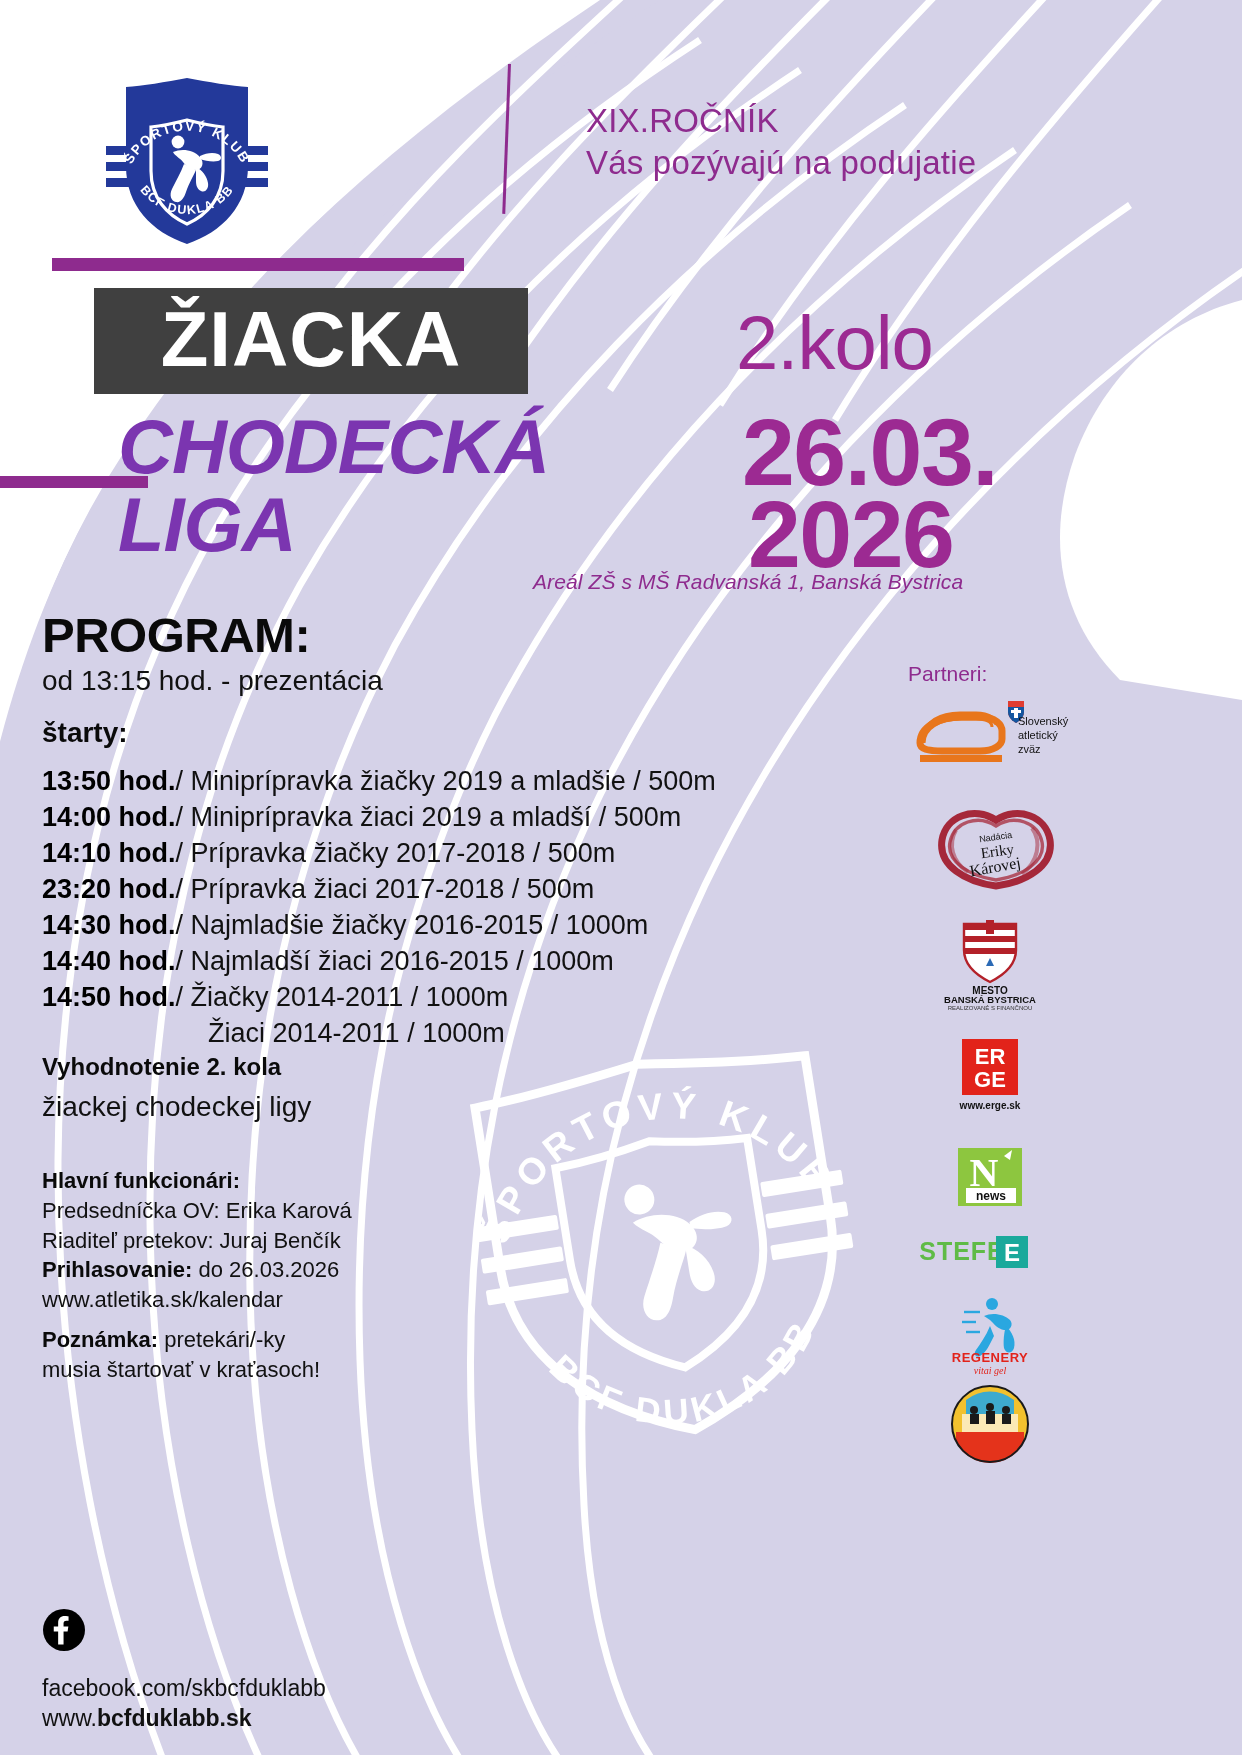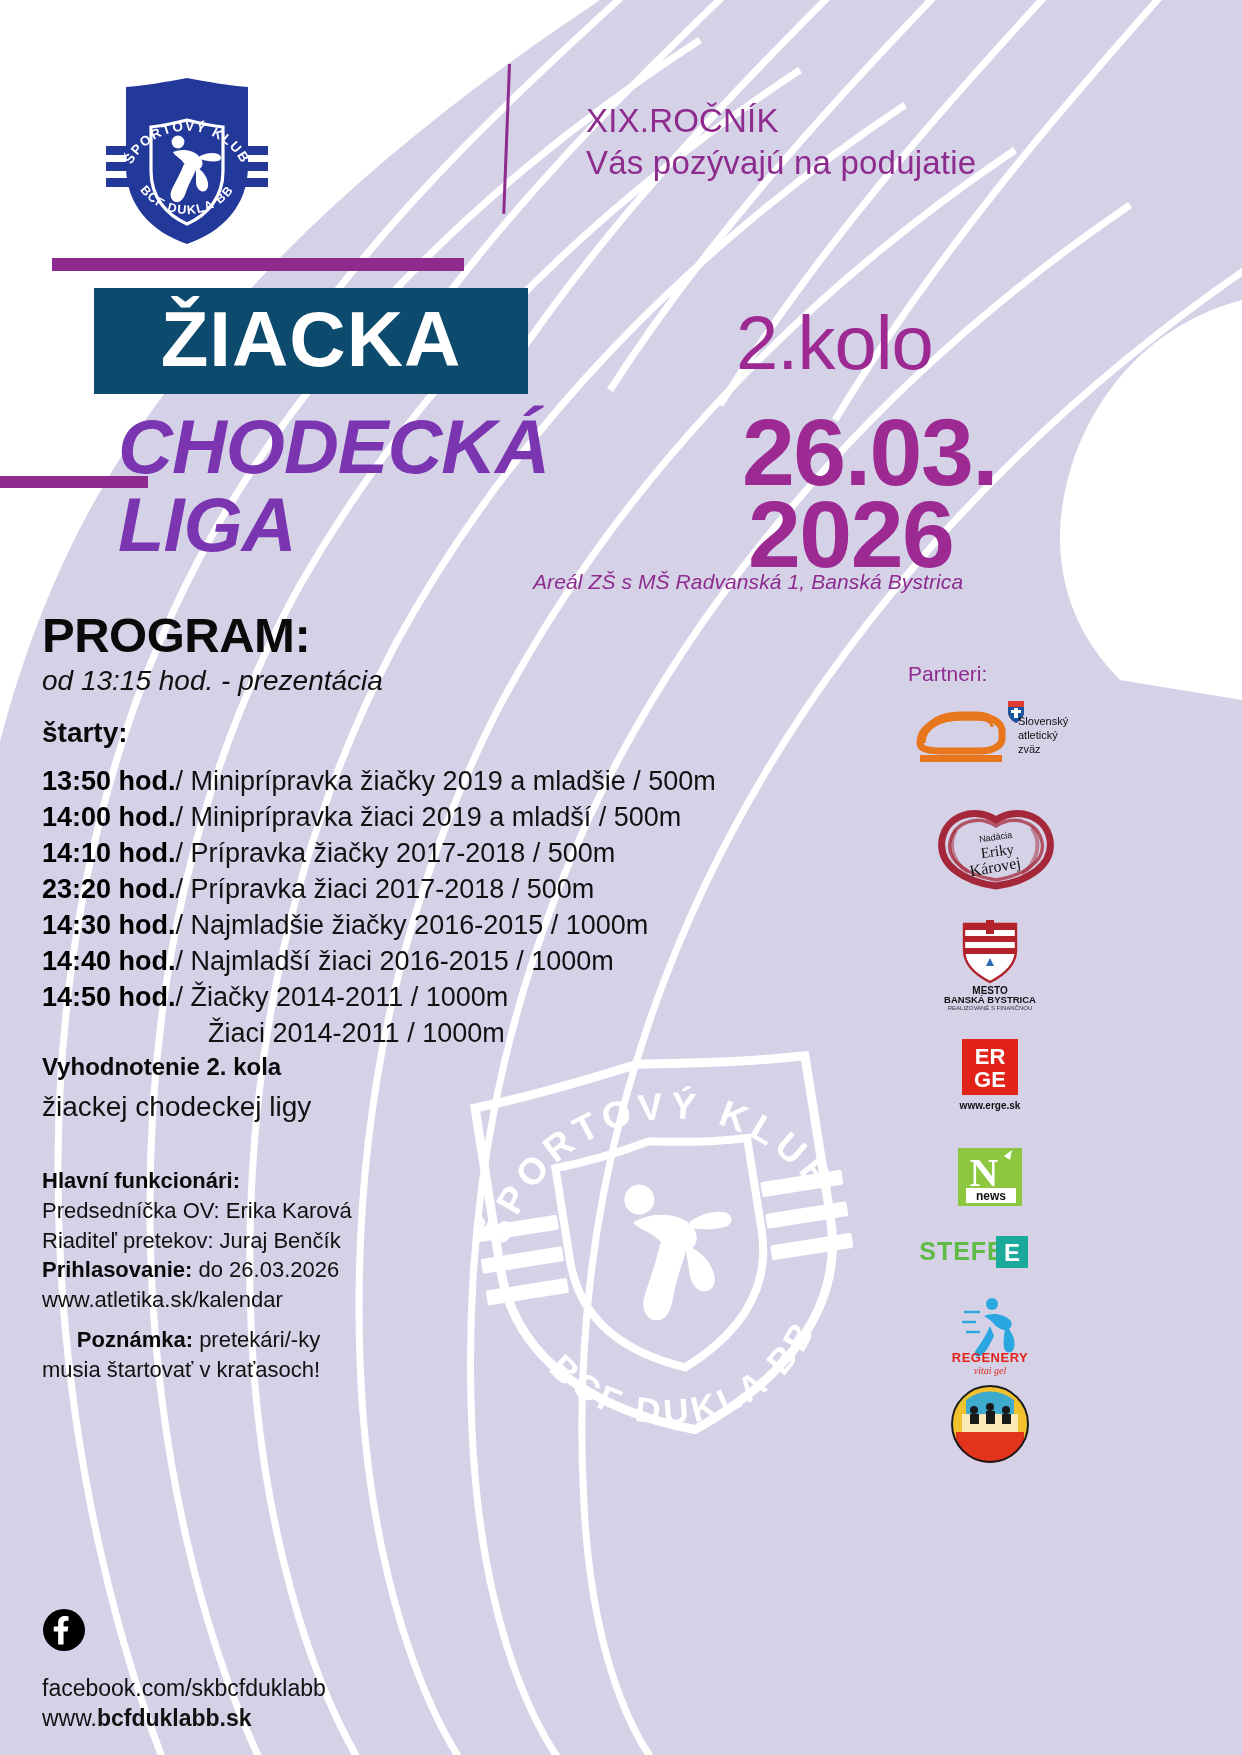--- a/index.html
+++ b/index.html
@@ -38,21 +38,21 @@
     position: absolute; left: 52px; top: 258px;
     width: 412px; height: 13px; background: #8e2b8e;
   }
   .rule-left {
     position: absolute; left: 0px; top: 476px;
     width: 148px; height: 12px; background: #8e2b8e;
   }
   .title-ziacka {
     position: absolute; left: 94px; top: 288px;
     width: 434px; height: 106px;
-    background: #0c4a6e;
+    background: #404040;
     display: flex; align-items: center; justify-content: center;
   }
   .title-ziacka span {
     color: #ffffff; font-weight: 800; font-size: 78px;
     letter-spacing: 1px; line-height: 1; transform: translateY(-2px);
   }
   .title-chodecka {
     position: absolute; left: 118px; top: 408px;
     color: #7b35b0; font-weight: 800; font-style: italic;
     font-size: 76px; letter-spacing: -1px; line-height: 1.02;
@@ -87,21 +87,21 @@
   }
 
   
   .program-title {
     position: absolute; left: 42px; top: 607px;
     color: #0a0a0a; font-size: 49px; font-weight: 800;
     letter-spacing: -.5px;
   }
   .program-pres {
     position: absolute; left: 42px; top: 665px;
-    color: #111; font-size: 28px; font-style: italic; font-weight: 400;
+    color: #111; font-size: 28px; font-weight: 400;
   }
   .starty {
     position: absolute; left: 42px; top: 717px;
     color: #0a0a0a; font-size: 28px; font-weight: 700;
   }
   .schedule {
     position: absolute; left: 42px; top: 763px; width: 830px;
   }
   .sched-row {
     font-size: 27px; line-height: 36px; color: #111; white-space: nowrap;
@@ -121,21 +121,21 @@
 
   .officials { position: absolute; left: 42px; top: 1166px; }
   .officials .hd { font-size: 22px; font-weight: 700; color: #0a0a0a; line-height: 30px; }
   .officials .ln { font-size: 22px; font-weight: 400; color: #111; line-height: 30px; }
 
   .signup { position: absolute; left: 42px; top: 1255px; }
   .signup .ln { font-size: 22px; font-weight: 400; color: #111; line-height: 30px; }
   .signup .b { font-weight: 700; color: #0a0a0a; }
 
   .note { position: absolute; left: 42px; top: 1325px; }
-  .note .ln { font-size: 22px; font-weight: 400; color: #111; line-height: 30px; text-align: right; }
+  .note .ln { font-size: 22px; font-weight: 400; color: #111; line-height: 30px; }
   .note .b { font-weight: 700; color: #0a0a0a; }
 
   
   .fb-icon { position: absolute; left: 42px; top: 1608px; width: 44px; height: 44px; }
   .footer-links { position: absolute; left: 42px; top: 1673px; }
   .footer-links .ln { font-size: 23px; color: #111; line-height: 30px; font-weight: 400; }
   .footer-links .b { font-weight: 700; }
 
   
   .partners-title {

